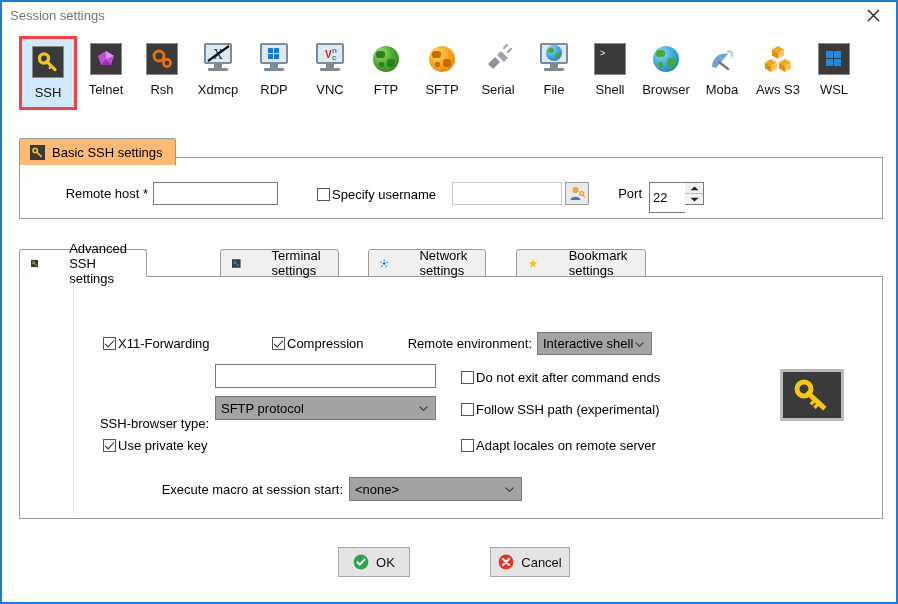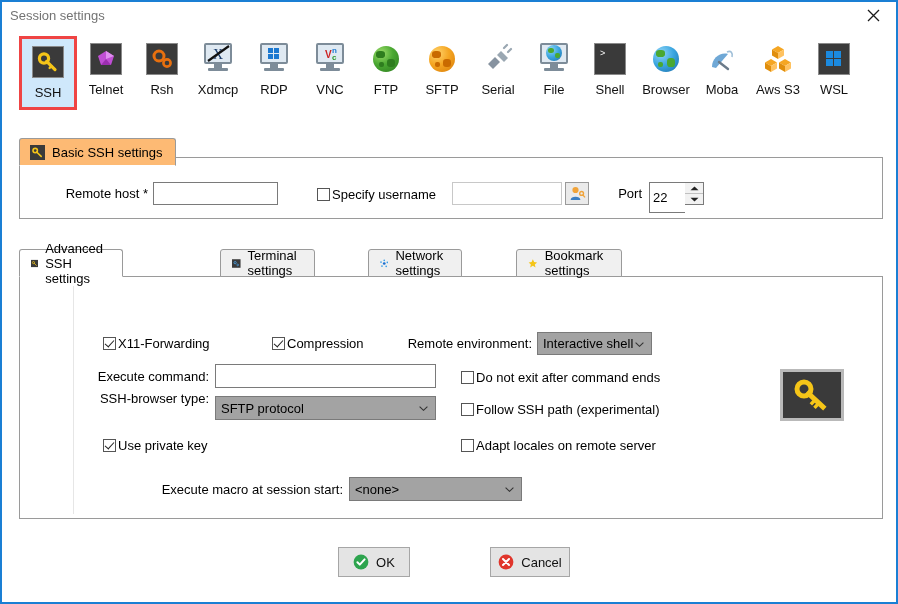--- a/index.html
+++ b/index.html
@@ -170,20 +170,21 @@
     height: 28px;
     box-sizing: border-box;
     display: flex;
     align-items: center;
     padding: 0 11px;
     font-size: 13px;
     cursor: default;
     border: 1px solid #9a9a9a;
     background: #f0f0f0;
     border-radius: 3px 3px 0 0;
+    gap: 24px;
   }
   .tab.active {
     background: #ffffff;
     border-bottom: 1px solid #ffffff;
     z-index: 4;
   }
   .tab .tlbl { margin-left: 7px; }
 
   
   #adv-panel {
@@ -651,29 +652,28 @@
   </div>
 
   <div class="lbl-r" style="left:395px; top:334px; width:135px;">Remote environment:</div>
   <div class="combo" style="left:535px; top:330px; width:115px; height:23px;">
     <span>Interactive shell</span>
     <svg class="caret" viewBox="0 0 9 5">
       <path d="M0.6 0.6 L4.5 4.3 L8.4 0.6" stroke="#333" stroke-width="1.1" fill="none"></path>
     </svg>
   </div>
 
-  <div class="lbl-r" style="left:55px; top:367px; width:152px;">Execute command:</div>
   <input class="txtbox" style="left: 213px; top: 362px; width: 221px; height: 24px;" value="" placeholder="">
 
   <div class="cb" style="left:459px; top:368px;">
     <span class="box"></span>
     <span>Do not exit after command ends</span>
   </div>
 
-  <div class="lbl-r" style="left:55px; top:389px; width:152px;">SSH-browser type:</div>
+  <div class="lbl-r" style="left:55px; top:414px; width:152px;">SSH-browser type:</div>
   <div class="combo" style="left:213px; top:394px; width:221px; height:24px;">
     <span>SFTP protocol</span>
     <svg class="caret" viewBox="0 0 9 5">
       <path d="M0.6 0.6 L4.5 4.3 L8.4 0.6" stroke="#333" stroke-width="1.1" fill="none"></path>
     </svg>
   </div>
 
   <div class="cb" style="left:459px; top:400px;">
     <span class="box"></span>
     <span>Follow SSH path (experimental)</span>

